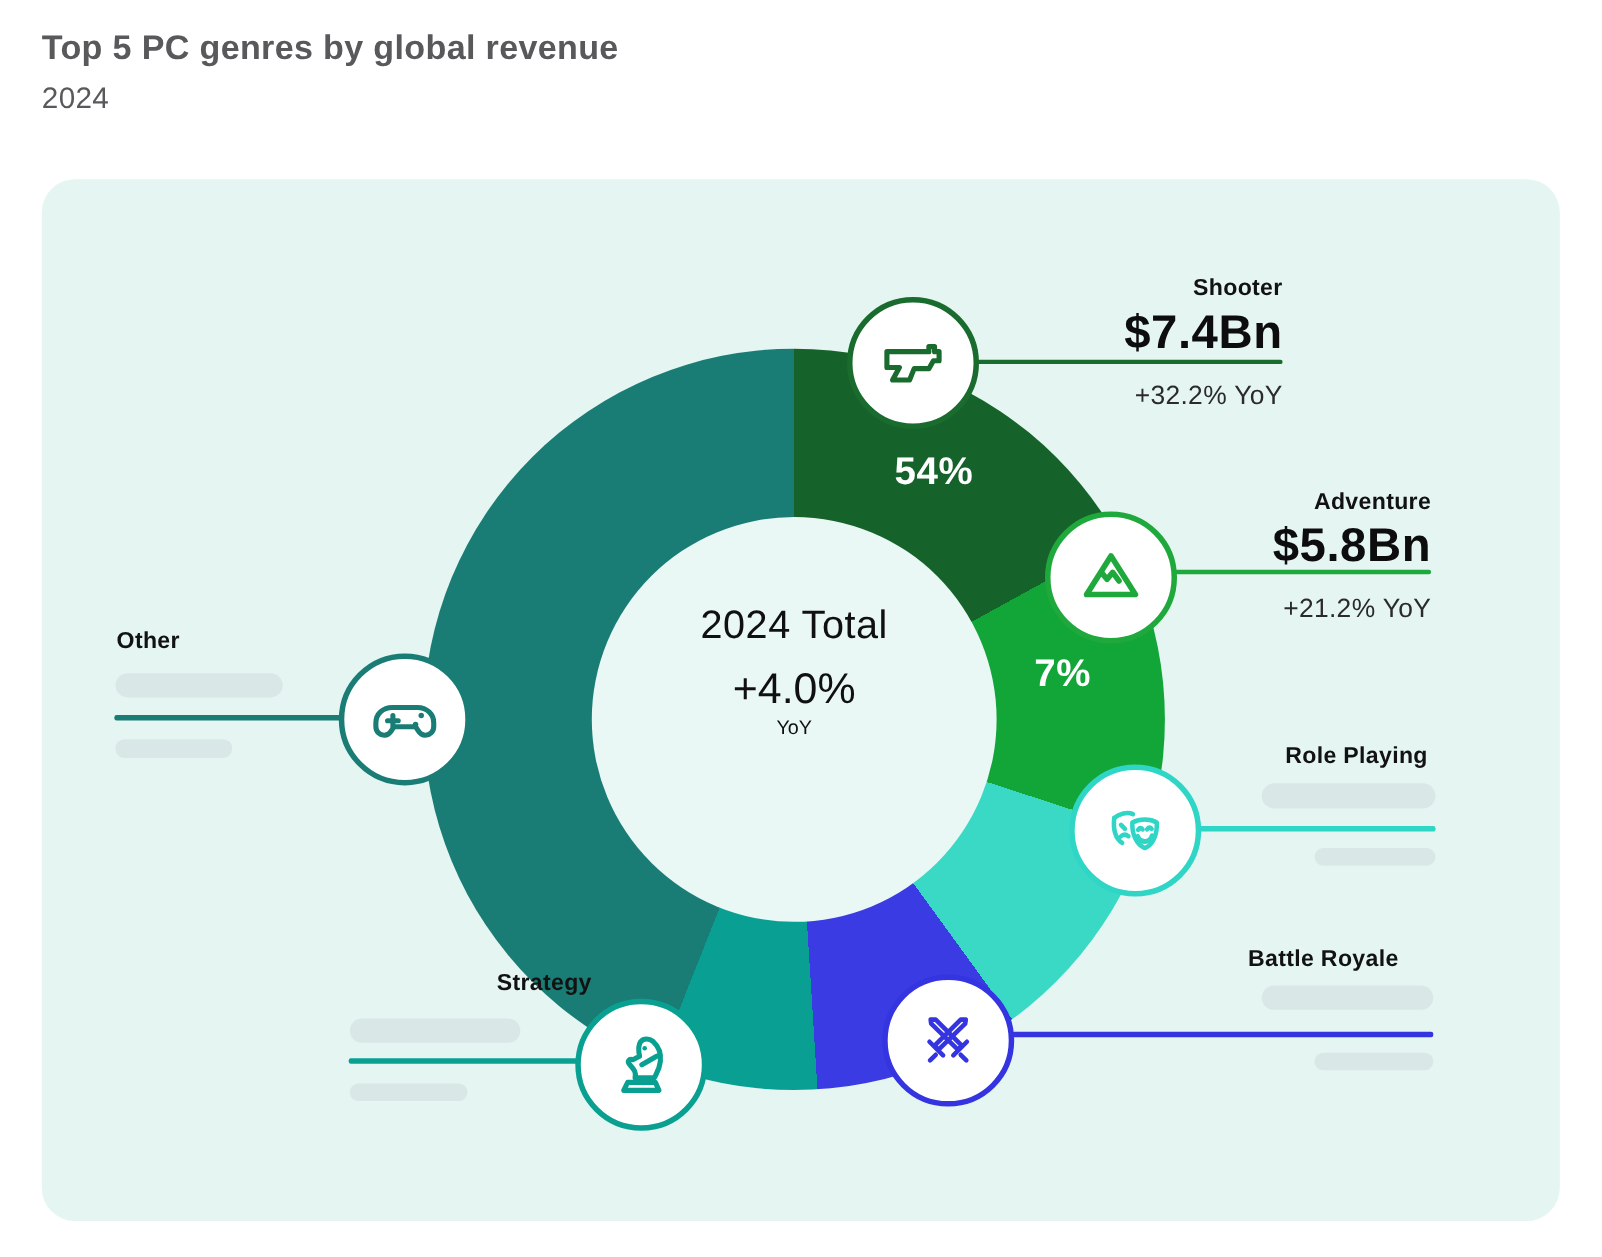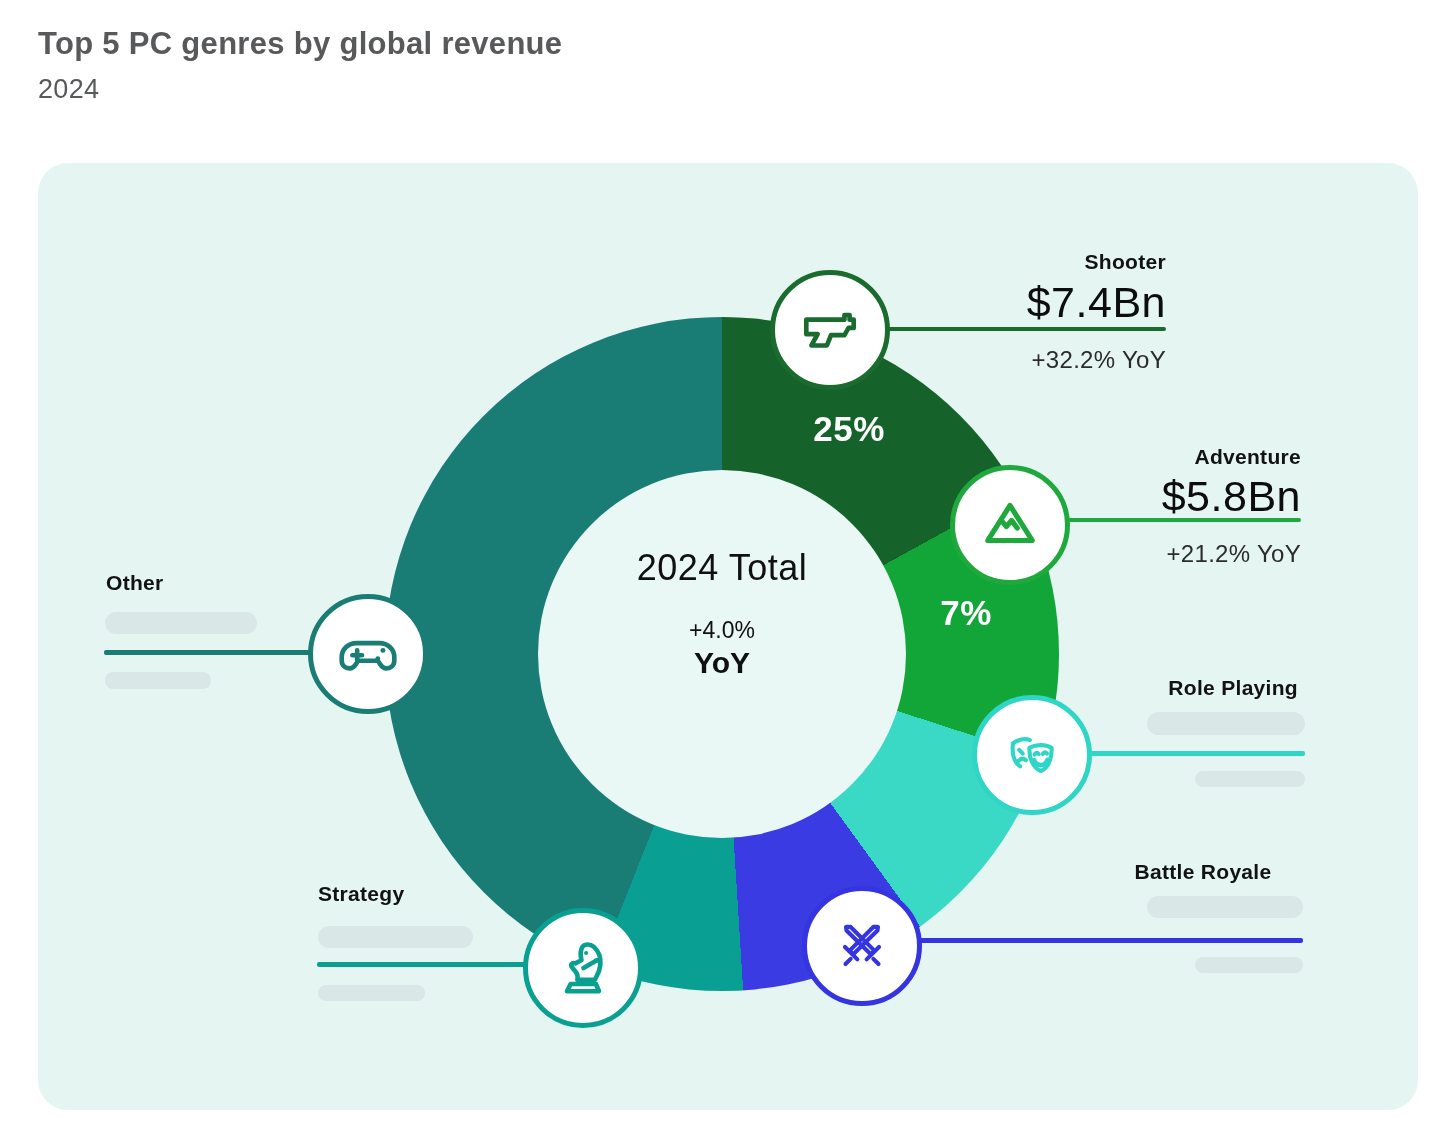--- a/index.html
+++ b/index.html
@@ -7,29 +7,29 @@
   .stage{position:relative;width:1456px;height:1143px;background:#ffffff;overflow:hidden;}
   .abs{position:absolute;}
   .title{font-size:31px;font-weight:bold;color:#58595b;letter-spacing:.3px;}
   .subtitle{font-size:27px;color:#58595b;letter-spacing:.3px;}
   .card{border-radius:30px;}
   .ring{border-radius:50%;}
   .hole{border-radius:50%;}
   .center-stack{text-align:center;color:#101010;}
   .center-label{font-size:36px;letter-spacing:.5px;}
   .center-value{font-size:49px;font-weight:bold;margin-top:6px;letter-spacing:.5px;}
-  .center-change{font-size:23px;margin-top:28px;}
-  .center-unit{font-size:30px;margin-top:2px;font-weight:bold;}
+  .center-change{font-size:39px;margin-top:16px;}
+  .center-unit{font-size:18px;margin-top:2px;}
   .pct{font-size:35px;font-weight:bold;color:#ffffff;text-align:center;letter-spacing:.5px;}
   .conn{height:5px;border-radius:2px;}
   .icon-circle{width:120px;height:120px;border-radius:50%;background:#ffffff;border:5px solid #000;
     box-sizing:border-box;display:flex;align-items:center;justify-content:center;}
   .icon-circle svg{display:block;}
   .g-label{font-size:21px;font-weight:bold;color:#121212;letter-spacing:.3px;}
-  .g-value{font-size:43px;font-weight:normal;color:#0d0d0d;letter-spacing:.5px;}
+  .g-value{font-size:43px;font-weight:bold;color:#0d0d0d;letter-spacing:.5px;}
   .g-yoy{font-size:24px;color:#2b2b2b;letter-spacing:.3px;}
   .ra{text-align:right;}
   .pill{border-radius:12px;}
 </style>
 </head>
 <body>
 
 <div class="stage">
 
   <div class="abs title" style="left:38px;top:26px;">Top 5 PC genres by global revenue</div>
@@ -40,21 +40,21 @@
   <div class="abs ring" style="left: 385px; top: 317px; width: 674px; height: 674px; background: conic-gradient(rgb(21, 99, 42) 0%, rgb(21, 99, 42) 17%, rgb(18, 165, 56) 17%, rgb(18, 165, 56) 30%, rgb(58, 217, 197) 30%, rgb(58, 217, 197) 40%, rgb(59, 59, 228) 40%, rgb(59, 59, 228) 49%, rgb(9, 160, 147) 49%, rgb(9, 160, 147) 56%, rgb(26, 125, 117) 56%, rgb(26, 125, 117) 100%);"></div>
 
   <div class="abs hole" style="left: 538px; top: 470px; width: 368px; height: 368px; background: rgb(233, 247, 245);"></div>
 
   <div class="abs center-stack" style="left:542px;top:547px;width:360px;">
     <div class="center-label">2024 Total</div>
     <div class="center-change">+4.0%</div>
     <div class="center-unit">YoY</div>
   </div>
 
-  <div class="abs pct" style="left: 789px; top: 409px; width: 120px; color: rgb(255, 255, 255);">25%</div>
+  <div class="abs pct" style="left: 789px; top: 409px; width: 120px; color: rgb(255, 255, 255);">54%</div>
   <div class="abs pct" style="left: 906px; top: 593px; width: 120px; color: rgb(255, 255, 255);">7%</div>
 
   <div class="abs conn" style="left: 888px; top: 327px; width: 278px; height: 4px; background: rgb(26, 107, 46);"></div>
   <div class="abs conn" style="left: 1068px; top: 518px; width: 233px; height: 4px; background: rgb(31, 169, 60);"></div>
   <div class="abs conn" style="left: 1088px; top: 751px; width: 217px; background: rgb(47, 214, 198);"></div>
   <div class="abs conn" style="left: 920px; top: 938px; width: 383px; background: rgb(52, 52, 224);"></div>
   <div class="abs conn" style="left: 317px; top: 962px; width: 210px; background: rgb(10, 160, 145);"></div>
   <div class="abs conn" style="left: 104px; top: 650px; width: 210px; background: rgb(26, 125, 117);"></div>
 
   <div class="abs g-label ra" style="left:966px;top:250px;width:200px;">Shooter</div>
@@ -66,21 +66,21 @@
   <div class="abs g-yoy ra" style="left:1101px;top:540px;width:200px;">+21.2% YoY</div>
 
   <div class="abs g-label ra" style="left:1098px;top:676px;width:200px;">Role Playing</div>
   <div class="abs pill" style="left: 1147px; top: 712px; width: 158px; height: 23px; background: rgb(217, 232, 231);"></div>
   <div class="abs pill" style="left: 1195px; top: 771px; width: 110px; height: 16px; border-radius: 8px; background: rgb(217, 232, 231);"></div>
 
   <div class="abs g-label ra" style="left:1103px;top:860px;width:200px;text-align:center;">Battle Royale</div>
   <div class="abs pill" style="left: 1147px; top: 896px; width: 156px; height: 22px; background: rgb(217, 232, 231);"></div>
   <div class="abs pill" style="left: 1195px; top: 957px; width: 108px; height: 16px; border-radius: 8px; background: rgb(217, 232, 231);"></div>
 
-  <div class="abs g-label" style="left:318px;top:882px;width:220px;">Strategy</div>
+  <div class="abs g-label" style="left:318px;top:882px;width:220px;text-align:right;">Strategy</div>
   <div class="abs pill" style="left: 318px; top: 926px; width: 155px; height: 22px; background: rgb(217, 232, 231);"></div>
   <div class="abs pill" style="left: 318px; top: 985px; width: 107px; height: 16px; border-radius: 8px; background: rgb(217, 232, 231);"></div>
 
   <div class="abs g-label" style="left:106px;top:571px;width:220px;">Other</div>
   <div class="abs pill" style="left: 105px; top: 612px; width: 152px; height: 22px; background: rgb(217, 232, 231);"></div>
   <div class="abs pill" style="left: 105px; top: 672px; width: 106px; height: 17px; border-radius: 8px; background: rgb(217, 232, 231);"></div>
 
   <div class="abs icon-circle" style="left: 770px; top: 270px; border-color: rgb(26, 107, 46); color: rgb(26, 107, 46);">
     <span>
       <svg width="66" height="66" viewBox="0 0 64 64" fill="none" stroke="currentColor" stroke-width="4.5" stroke-linejoin="round" stroke-linecap="round">

